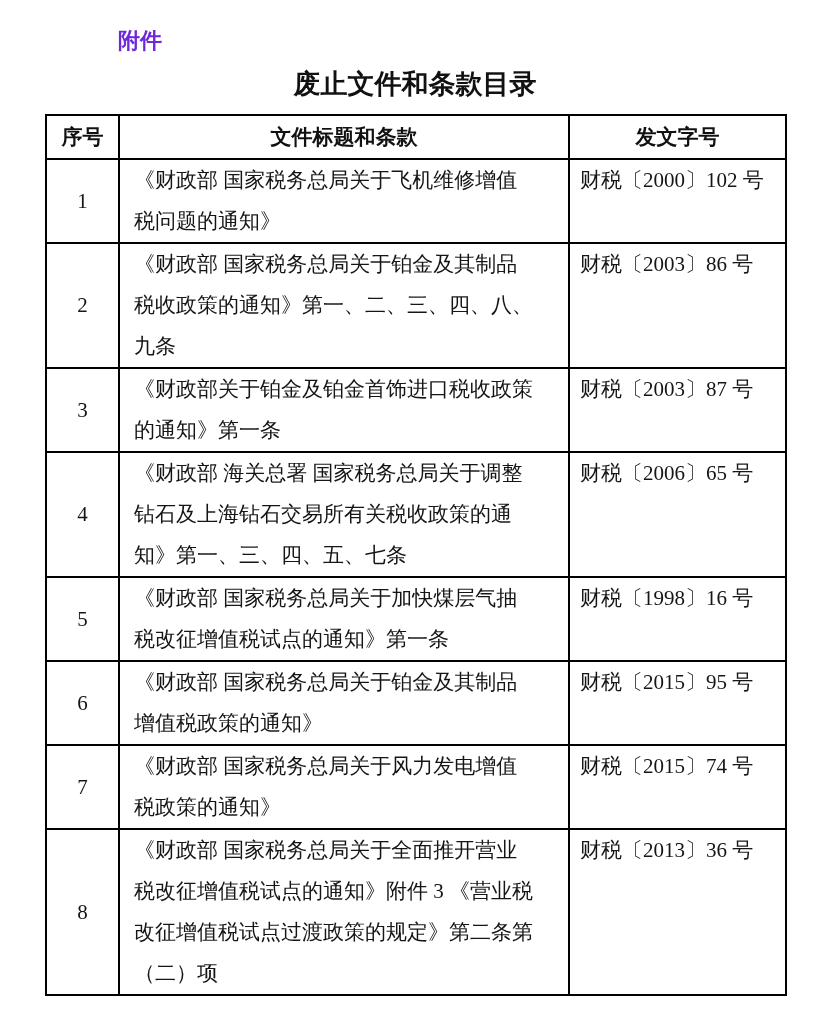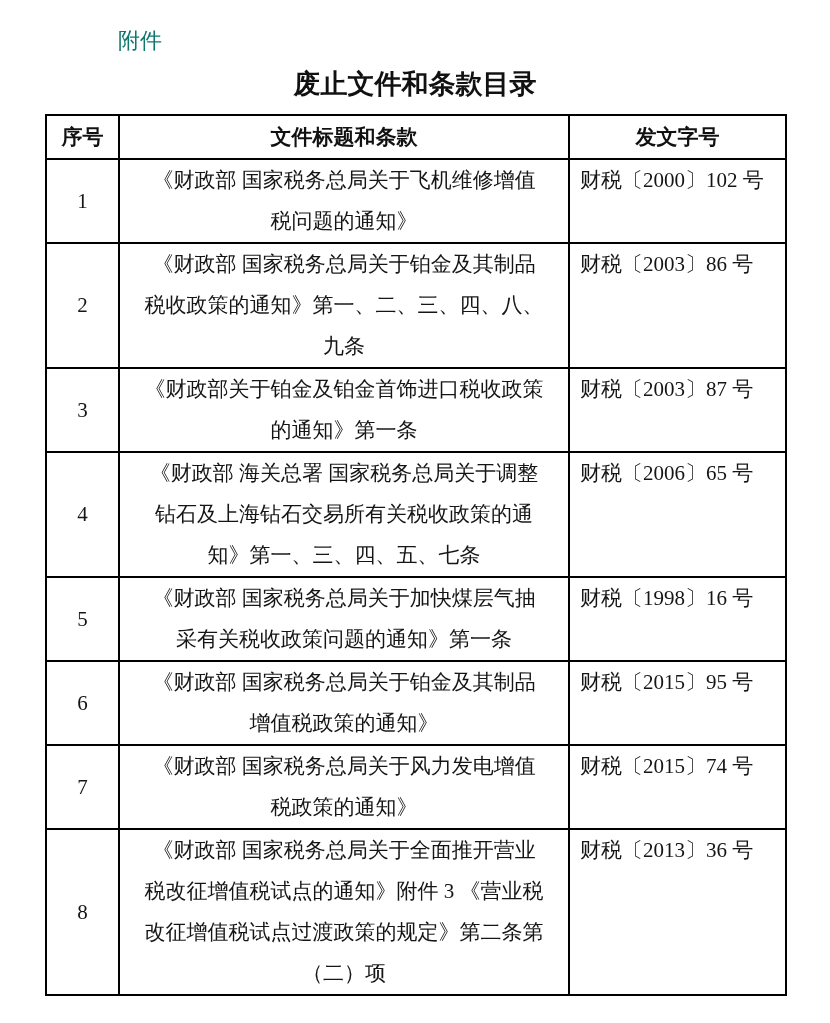--- a/index.html
+++ b/index.html
@@ -16,24 +16,24 @@
   }
   .page {
     position: relative;
     width: 830px;
     height: 1023px;
     background: #ffffff;
   }
   .attachment-label {
     margin: 26px 0 0 118px;
     font-family: "Liberation Sans", "DejaVu Sans", sans-serif;
-    font-weight: normal;
+    font-weight: bold;
     font-size: 22px;
     line-height: 30px;
-    color: #0f766e;
+    color: #6d28d9;
   }
   .page-title {
     margin-top: 8px;
     width: 830px;
     text-align: center;
     font-family: Liberation Serif, serif;
     font-weight: bold;
     font-size: 27px;
     line-height: 40px;
     color: #111111;
@@ -70,21 +70,21 @@
   }
   td.cell-no {
     text-align: center;
     vertical-align: middle;
     padding: 0;
   }
   td.cell-title {
     vertical-align: top;
     padding: 0 14px;
     white-space: pre-line;
-    text-align: center;
+    text-align: left;
     border-radius: 12px;
   }
   td.cell-docno {
     vertical-align: top;
     padding: 0 6px 8px 10px;
     text-align: left;
     white-space: nowrap;
   }
 </style>
 </head>
@@ -132,21 +132,21 @@
       <tr>
         <td class="cell-no">4</td>
         <td class="cell-title">《财政部 海关总署 国家税务总局关于调整
 钻石及上海钻石交易所有关税收政策的通
 知》第一、三、四、五、七条</td>
         <td class="cell-docno">财税〔2006〕65 号</td>
       </tr>
       <tr>
         <td class="cell-no">5</td>
         <td class="cell-title">《财政部 国家税务总局关于加快煤层气抽
-采有关税收政策问题的通知》第一条</td>
+税改征增值税试点的通知》第一条</td>
         <td class="cell-docno">财税〔1998〕16 号</td>
       </tr>
       <tr>
         <td class="cell-no">6</td>
         <td class="cell-title">《财政部 国家税务总局关于铂金及其制品
 增值税政策的通知》</td>
         <td class="cell-docno">财税〔2015〕95 号</td>
       </tr>
       <tr>
         <td class="cell-no">7</td>

